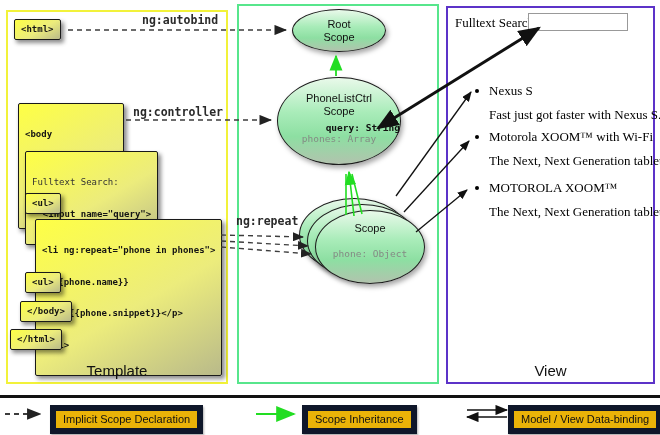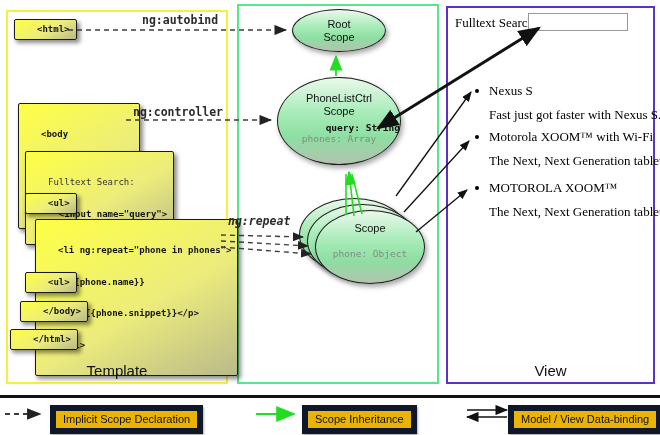--- a/index.html
+++ b/index.html
@@ -16,21 +16,21 @@
   .codebox {
     position:absolute;
     font-family:"DejaVu Sans Mono", monospace; font-weight:bold;
     font-size:9px; line-height:10.5px; white-space:pre; color:#141414;
     background:linear-gradient(150deg, #feff45 0%, #ecec7c 55%, #b9ba8a 100%);
     border:1.5px solid #1a1a1a; border-radius:2px;
     box-shadow:2.5px 3px 4px rgba(0,0,0,0.45);
     padding:4px 6px;
   }
   .codebox .norm { font-weight:normal; color:#333; display:block; }
-  .codebox span { display:block;margin-left:16px; }
+  .codebox span { display:block; }
 
   .arrow-label {
     position:absolute; font-family:"DejaVu Sans Mono", monospace;
     font-weight:bold; font-size:11.5px; color:#2b2b2b; white-space:pre;
   }
 
   .scope-ellipse {
     position:absolute; border:1.8px solid #1c1c1c; border-radius:50%;
     background:linear-gradient(180deg, #e9f9ea 0%, #a9ecb9 40%, #8ddfa2 68%, #b2c3ae 100%);
     box-shadow:2px 3px 5px rgba(0,0,0,0.35);
@@ -94,21 +94,21 @@
     <span>  &lt;p&gt;{{phone.snippet}}&lt;/p&gt;</span>
     <span>&lt;/li&gt;</span>
   </div>
 
   <div class="codebox" style="left:25px; top:272px;"><span>&lt;ul&gt;</span></div>
   <div class="codebox" style="left:20px; top:301px;"><span>&lt;/body&gt;</span></div>
   <div class="codebox" style="left:10px; top:329px;"><span>&lt;/html&gt;</span></div>
 
   <div class="arrow-label" style="left:142px; top:13px;">ng:autobind</div>
   <div class="arrow-label" style="left:133px; top:105px;">ng:controller</div>
-  <div class="arrow-label" style="left:228px; top:214px;font-style:italic;">ng:repeat</div>
+  <div class="arrow-label" style="left:236px; top:214px;">ng:repeat</div>
 
   <div class="scope-ellipse" style="left:292px; top:9px; width:94px; height:43px; padding-top:8px;">
     <div class="scope-name">Root</div>
     <div class="scope-name">Scope</div>
   </div>
 
   <div class="scope-ellipse" style="left:277px; top:77px; width:124px; height:88px; padding-top:14px;">
     <div class="scope-name">PhoneListCtrl</div>
     <div class="scope-name">Scope</div>
     <div class="scope-prop prop-bold" style="margin-top:4px;">query: String</div>

